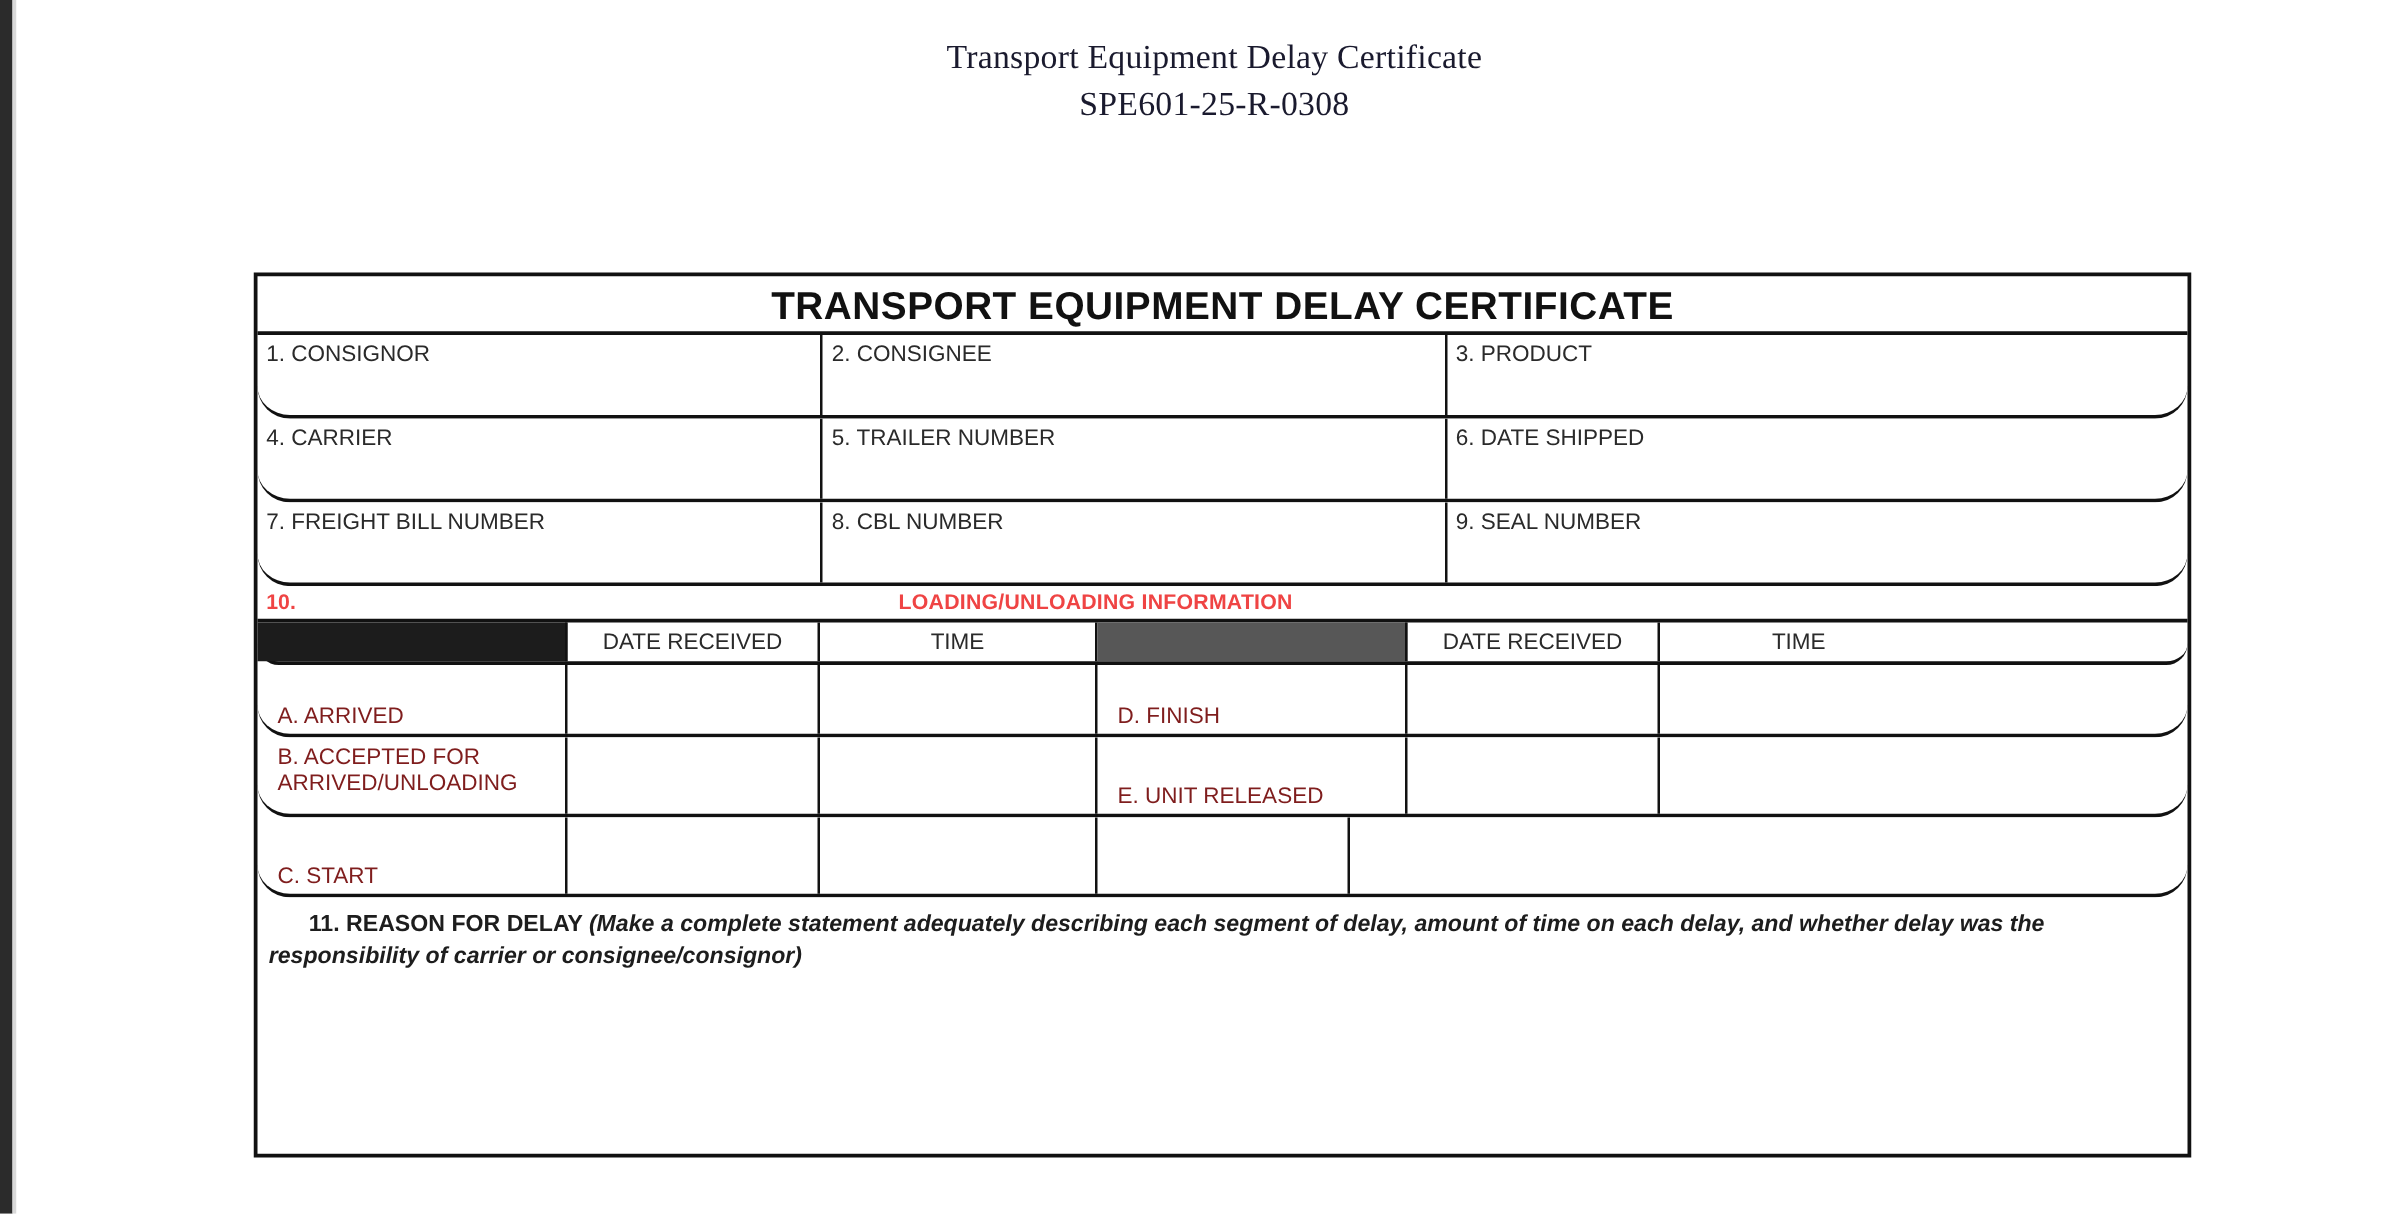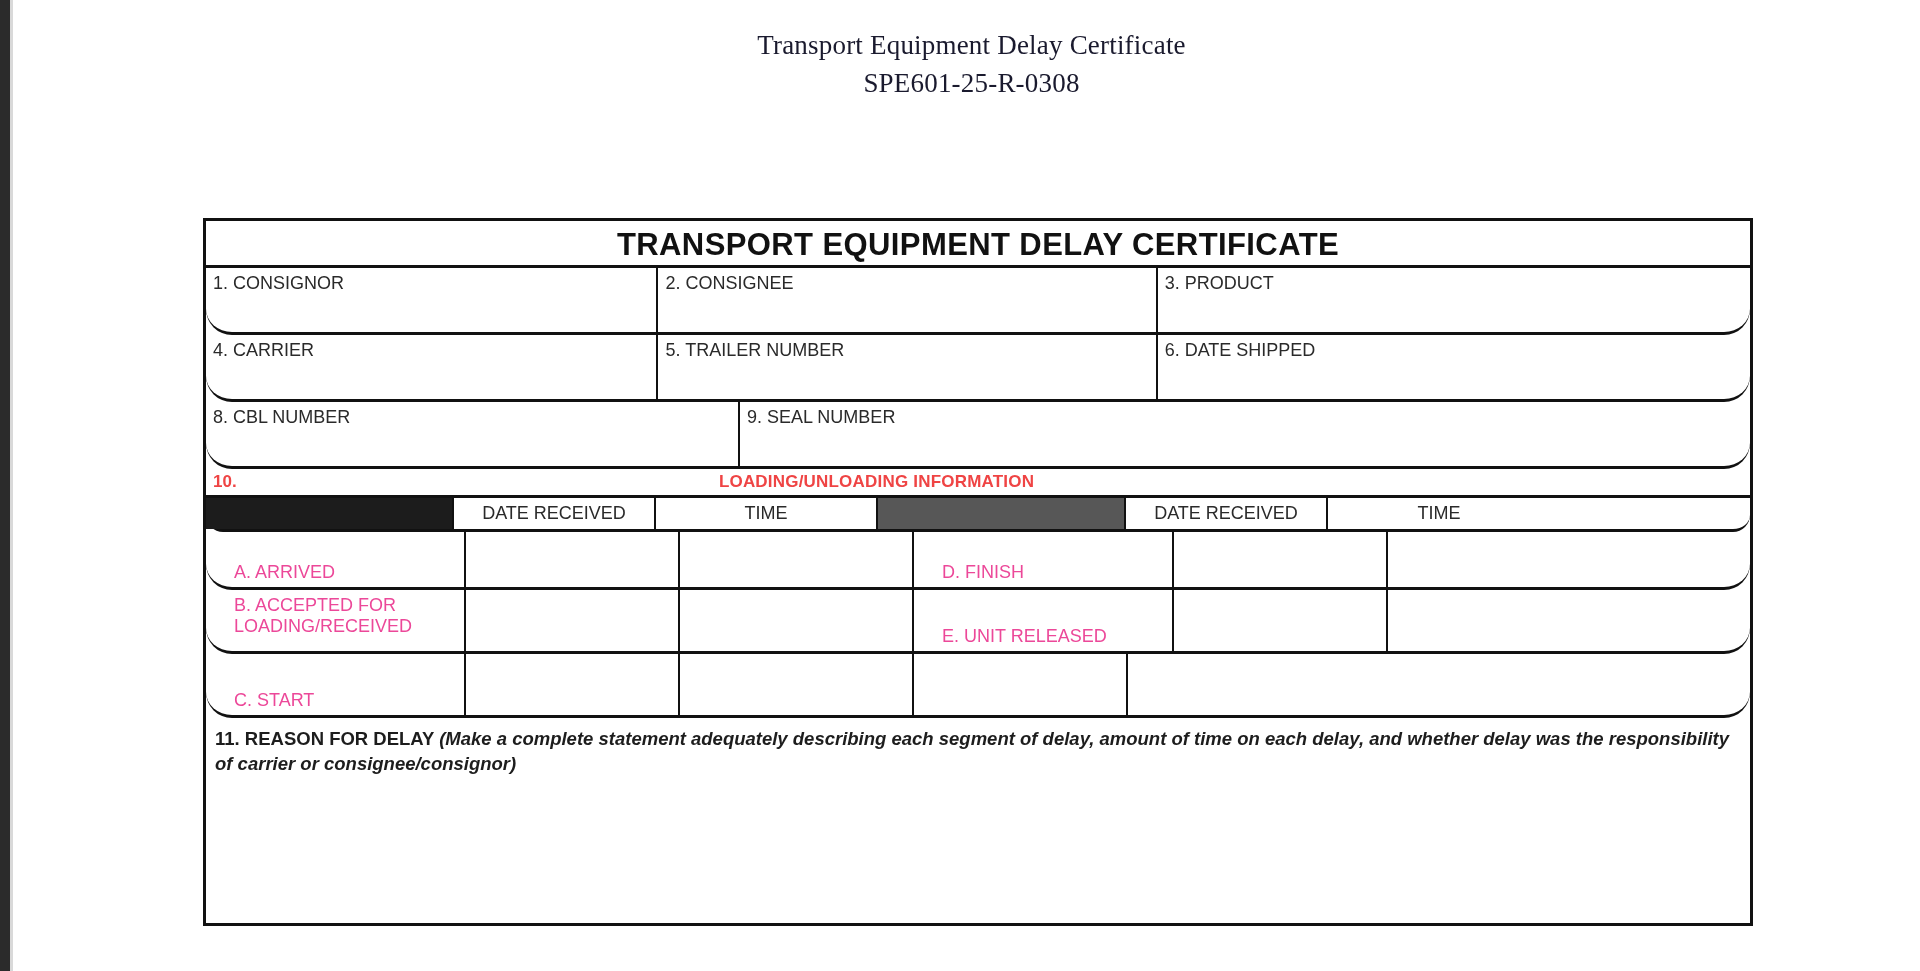--- a/index.html
+++ b/index.html
@@ -143,39 +143,38 @@
   .col-date  { width: 202px; }
   .col-time  { width: 222px; }
 
   .lu-row { height: 58px; }
   .lu-row .cell {
     padding: 0 0 4px 16px;
     display: flex;
     align-items: flex-end;
     font-size: 18px;
     line-height: 21px;
-    color: #ec4899;
-    margin-left: 12px;
+    color: #7f1d1d;
   }
   .lu-row.tall { height: 64px; }
   .lu-row .cell.wrap {
     align-items: flex-start;
     padding-top: 5px;
   }
 
   
   .reason {
     box-sizing: border-box;
     padding: 8px 12px 0 9px;
     height: 205px;
     font-size: 18.5px;
     line-height: 25px;
     color: #1d1d1d;
   }
-  .reason b { font-weight: bold; }
+  .reason b { font-weight: bold; margin-left: 32px; }
   .reason i { font-style: italic; font-weight: bold; }
 </style>
 </head>
 <body>
 
 <div id="left-gutter"></div>
 <div id="gutter-edge"></div>
 
 <div id="page">
 
@@ -206,20 +205,23 @@
       </div>
       <div class="cell br c-b h-ident">
         <span>5. TRAILER NUMBER</span>
       </div>
       <div class="cell c-c h-ident">
         <span>6. DATE SHIPPED</span>
       </div>
     </div>
 
     <div class="row bb">
+      <div class="cell br c-a h-ident">
+        <span>7. FREIGHT BILL NUMBER</span>
+      </div>
       <div class="cell br c-b h-ident">
         <span>8. CBL NUMBER</span>
       </div>
       <div class="cell c-c h-ident">
         <span>9. SEAL NUMBER</span>
       </div>
     </div>
 
     <div class="banner">
       <span class="num">10.</span>
@@ -263,21 +265,21 @@
       <div class="cell br col-date">
         <span></span>
       </div>
       <div class="cell col-time">
         <span></span>
       </div>
     </div>
 
     <div class="row bb lu-row tall">
       <div class="cell br col-label wrap">
-        <span>B. ACCEPTED FOR LOADING/RECEIVED</span>
+        <span>B. ACCEPTED FOR ARRIVED/UNLOADING</span>
       </div>
       <div class="cell br col-date">
         <span></span>
       </div>
       <div class="cell br col-time">
         <span></span>
       </div>
       <div class="cell br col-label">
         <span>E. UNIT RELEASED</span>
       </div>

